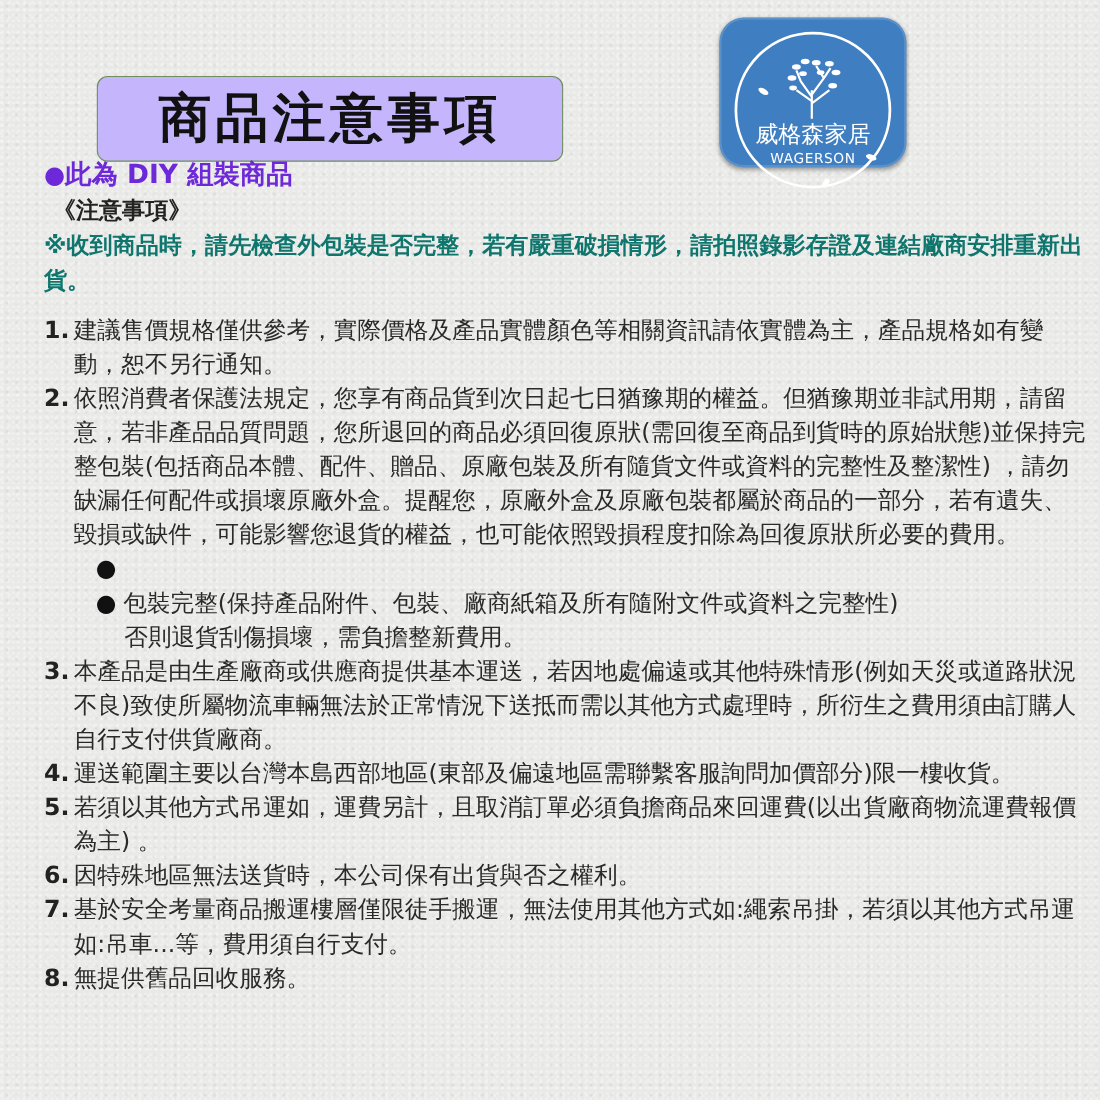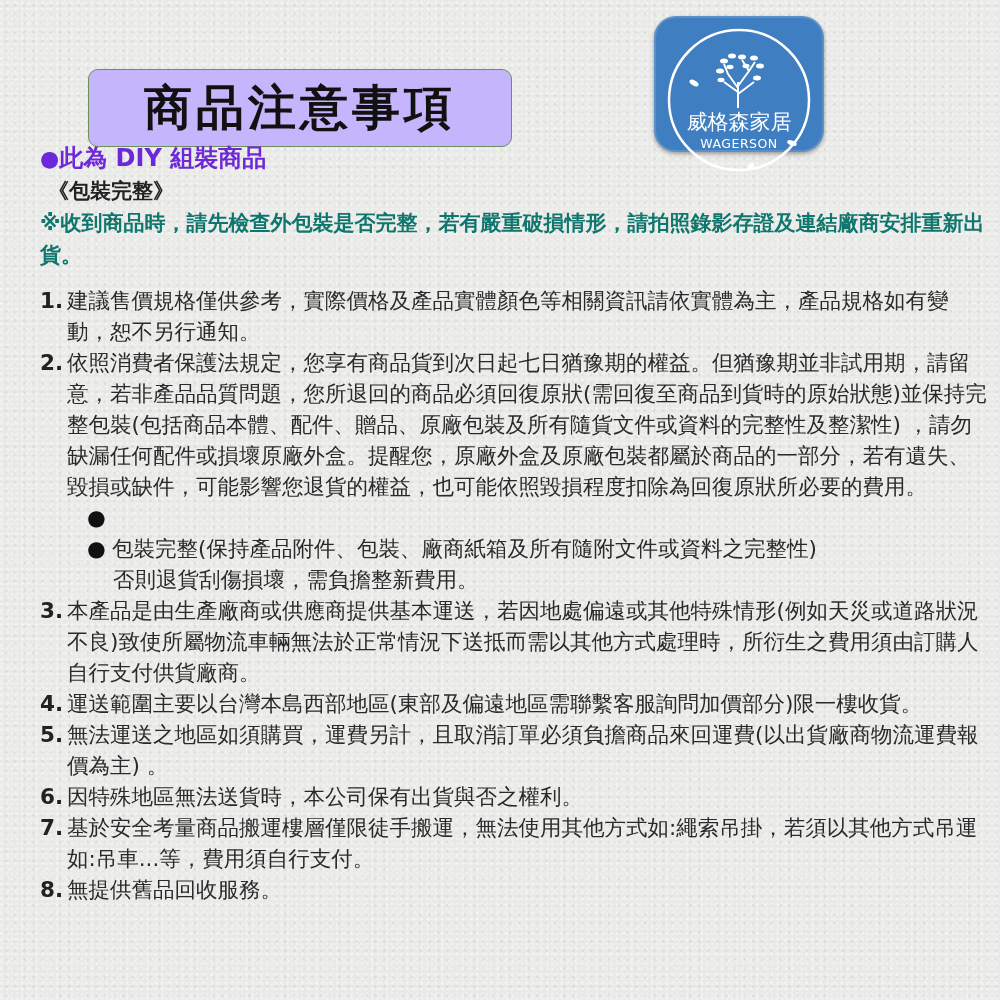--- a/index.html
+++ b/index.html
@@ -85,21 +85,21 @@
     </g>
   </svg>
   <div class="logo-cn">威格森家居</div>
   <div class="logo-en">WAGERSON</div>
 </div>
 
 <div class="diy">
   <span class="dot">●</span><span>此為 DIY 組裝商品</span>
 </div>
 
-<div class="note-head">《包裝完整》</div>
+<div class="note-head">《注意事項》</div>
 
 <div class="warn">※收到商品時，請先檢查外包裝是否完整，若有嚴重破損情形，請拍照錄影存證及連結廠商安排重新出貨。</div>
 
 <div class="list">
   <div class="item">
     <span class="num">1.</span>
     <span class="body">建議售價規格僅供參考，實際價格及產品實體顏色等相關資訊請依實體為主，產品規格如有變動，恕不另行通知。</span>
   </div>
   <div class="item">
     <span class="num">2.</span>
@@ -116,21 +116,21 @@
   <div class="item">
     <span class="num">3.</span>
     <span class="body">本產品是由生產廠商或供應商提供基本運送，若因地處偏遠或其他特殊情形(例如天災或道路狀況不良)致使所屬物流車輛無法於正常情況下送抵而需以其他方式處理時，所衍生之費用須由訂購人自行支付供貨廠商。</span>
   </div>
   <div class="item">
     <span class="num">4.</span>
     <span class="body">運送範圍主要以台灣本島西部地區(東部及偏遠地區需聯繫客服詢問加價部分)限一樓收貨。</span>
   </div>
   <div class="item">
     <span class="num">5.</span>
-    <span class="body">無法運送之地區如須購買，運費另計，且取消訂單必須負擔商品來回運費(以出貨廠商物流運費報價為主) 。</span>
+    <span class="body">若須以其他方式吊運如，運費另計，且取消訂單必須負擔商品來回運費(以出貨廠商物流運費報價為主) 。</span>
   </div>
   <div class="item">
     <span class="num">6.</span>
     <span class="body">因特殊地區無法送貨時，本公司保有出貨與否之權利。</span>
   </div>
   <div class="item">
     <span class="num">7.</span>
     <span class="body">基於安全考量商品搬運樓層僅限徒手搬運，無法使用其他方式如:繩索吊掛，若須以其他方式吊運如:吊車...等，費用須自行支付。</span>
   </div>
   <div class="item">

